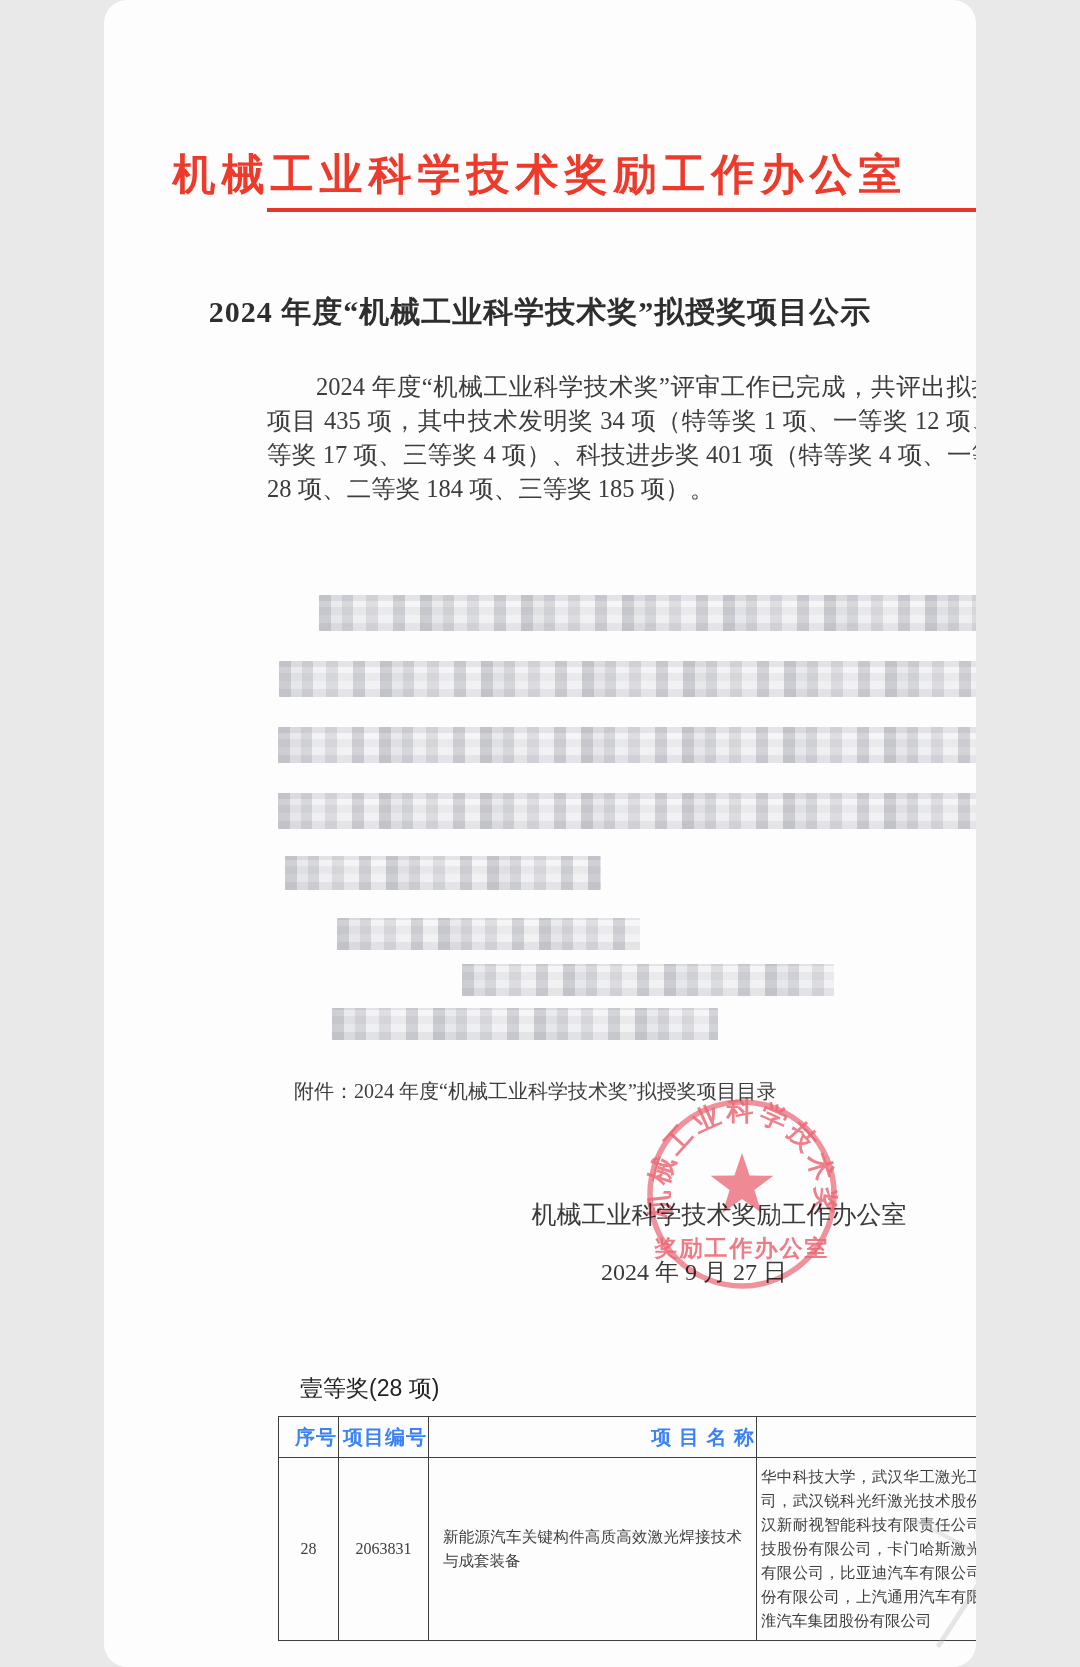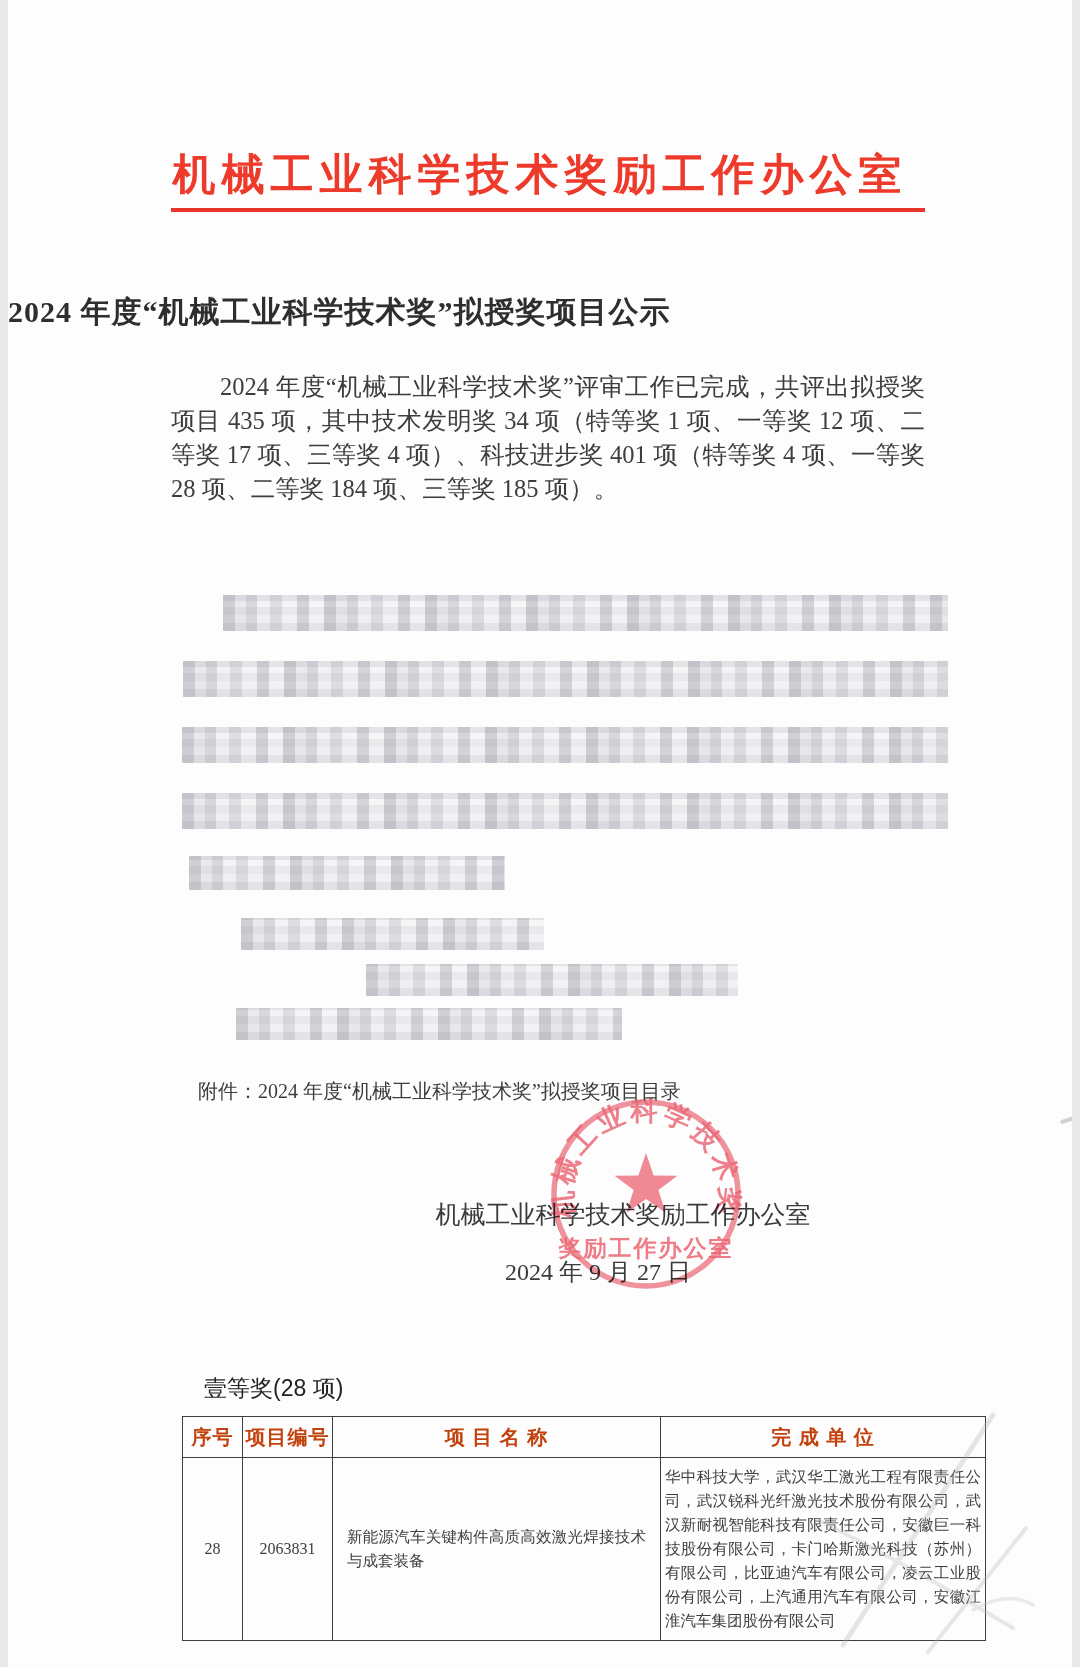--- a/index.html
+++ b/index.html
@@ -1,37 +1,38 @@
 <!DOCTYPE html>
 <html><head>
 <meta charset="utf-8">
 <style>
   html,body{margin:0;padding:0;background:#e9e9e9;}
   #page{
-    position:relative;width:1064px;height:1667px;margin:0 auto;
+    position:relative;width:872px;height:1667px;margin:0 auto;
     background:#fdfdfd;overflow:hidden;
     font-family:"Liberation Serif","DejaVu Serif",serif;
     color:#3b3b3b;
+    border-radius:23px;
   }
   
   .letterhead{
     position:absolute;top:146px;left:0;width:100%;text-align:center;
     font-size:43px;font-weight:bold;letter-spacing:6px;color:#ee3a2b;
     white-space:nowrap;
   }
   .letterhead-rule{
     position:absolute;top:208px;left:163px;width:754px;height:4px;background:#e8352a;
   }
   .doc-number{
     position:absolute;top:220px;right:175px;
     font-size:23px;color:#4a4a4a;letter-spacing:1px;
   }
   
   .notice-title{
-    position:absolute;top:292px;left:0;width:100%;text-align:left;
+    position:absolute;top:292px;left:0;width:100%;text-align:center;
     font-size:30px;font-weight:bold;color:#2e2e2e;letter-spacing:1px;
   }
   .body-par{
     position:absolute;top:370px;left:163px;width:754px;
     font-size:24.5px;line-height:34px;text-align:justify;text-indent:2em;
     color:#3d3d3d;margin:0;
   }
   
   .px{
     position:absolute;height:30px;border-radius:1px;
@@ -70,22 +71,22 @@
   .awards-table{
     position:absolute;top:1416px;left:174px;width:803px;
     border-collapse:collapse;table-layout:fixed;
     font-family:"Liberation Serif","DejaVu Serif",serif;
   }
   .awards-table th,.awards-table td{
     border:1.5px solid #3f3f3f;
   }
   .awards-table th{
     font-family:"Liberation Sans","DejaVu Sans",sans-serif;
-    font-size:20px;font-weight:bold;color:#c2410c;
-    height:38px;text-align:center;letter-spacing:1px;
+    font-size:20px;font-weight:bold;color:#3b82f6;
+    height:38px;text-align:right;letter-spacing:1px;
   }
   .awards-table td{
     font-size:15.5px;color:#3e3e3e;line-height:24px;
   }
   td.c-seq,td.c-code{text-align:center;vertical-align:middle;font-size:16px;}
   td.c-name{vertical-align:middle;padding:8px 14px;text-align:justify;}
   td.c-orgs{vertical-align:top;padding:7px 4px;text-align:justify;}
   
   .watermark{position:absolute;top:1360px;left:780px;width:300px;height:300px;opacity:.30;}
   .tiny-mark{

